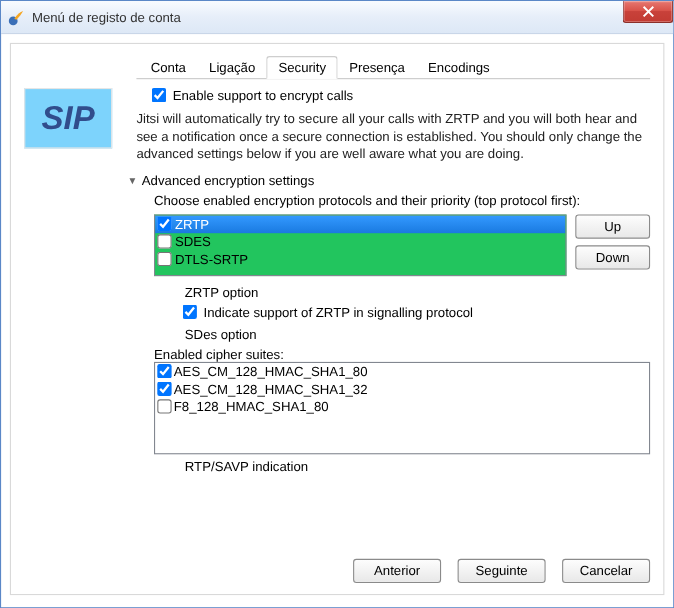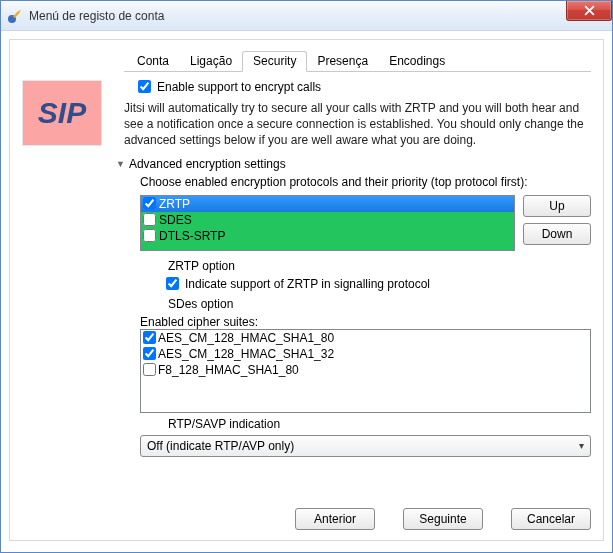--- a/index.html
+++ b/index.html
@@ -42,23 +42,23 @@
   .panel {
     border: 1px solid #d9d9d9;
     padding: 10px 12px 12px 12px;
     height: 502px;
     position: relative;
     background: #fff;
   }
   .columns { display: flex; gap: 12px; height: 100%; }
   .leftcol { width: 90px; flex: 0 0 90px; }
   .logo-box {
-    width: 80px; height: 66px;
+    width: 80px; height: 55px;
     border: 1px solid #e6e6e6;
-    background: #fca5a5;
+    background: #7dd3fc;
     display:flex; align-items:center; justify-content:center;
     margin-top: 30px;
   }
   .logo-text {
     font-family: Arial, sans-serif;
     font-size: 30px;
     font-weight: bold;
     font-style: italic;
     color: #314d8c;
     letter-spacing: 0px;
@@ -133,21 +133,21 @@
     padding: 0 6px;
     margin-top: 2px;
   }
   .combo .arrow { font-size:10px; color:#444; }
   
   .footer {
     position: absolute;
     right: 12px;
     bottom: 10px;
     display:flex;
-    gap: 28px;
+    gap: 15px;
   }
   .footer .btn { min-width: 80px; padding: 0 14px; }
   .indent2 { margin-left: 28px; }
   .small-gap { margin-top: 6px; }
 </style>
 </head>
 <body>
 
 <div class="titlebar">
   <span class="appicon">
@@ -240,24 +240,20 @@
                 <input type="checkbox" checked="" style="">
                 <span>AES_CM_128_HMAC_SHA1_32</span>
               </div>
               <div class="cipher-row">
                 <input type="checkbox" style="">
                 <span>F8_128_HMAC_SHA1_80</span>
               </div>
             </div>
 
             <div class="heading indent2" style="">RTP/SAVP indication</div>
-            <div class="combo">
-              <span>Off (indicate RTP/AVP only)</span>
-              <span class="arrow">▾</span>
-            </div>
           </div>
         </div>
       </div>
     </div>
 
     <div class="footer">
       <div class="btn">
           <span>Anterior</span>
         </div>
       <div class="btn">

